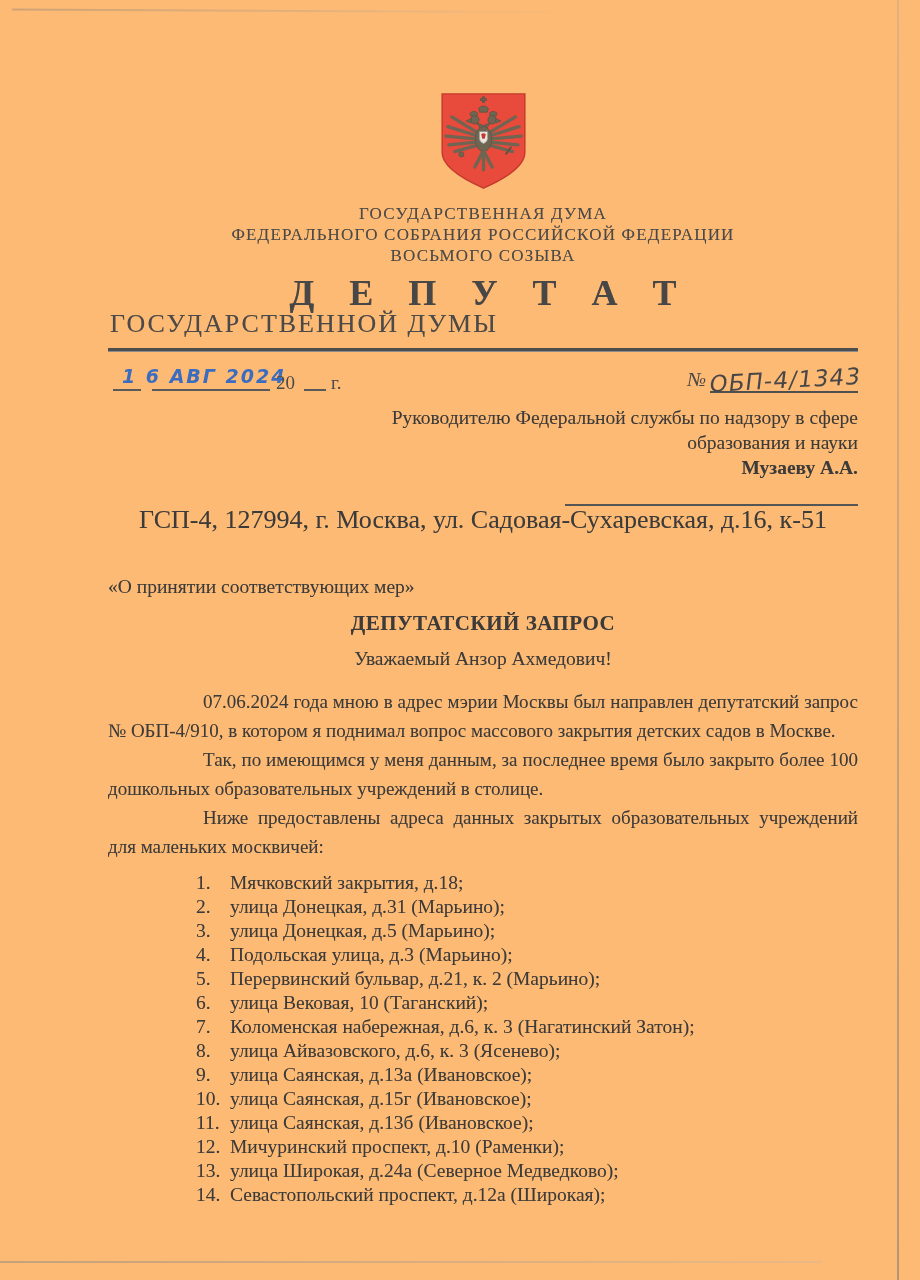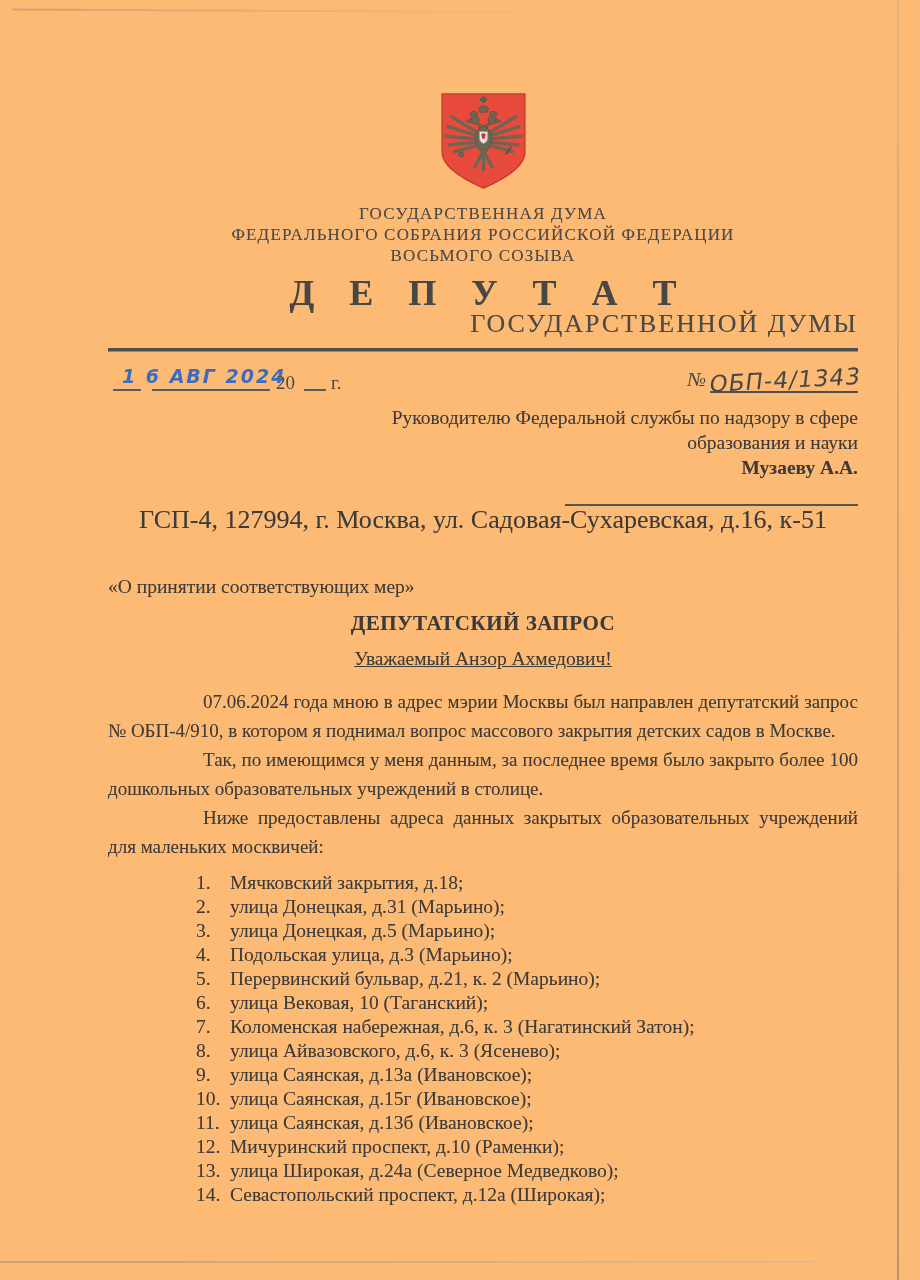--- a/index.html
+++ b/index.html
@@ -58,21 +58,21 @@
     text-align:center;
     font-size:36px;
     font-weight:bold;
     letter-spacing:13px;
     padding-left:13px;
     line-height:32px;
     color:#474747;
     text-shadow:0 0 .5px rgba(0,0,0,.3);
   }
   .dep-sub{
-    text-align:right;
+    text-align:left;
     font-size:26px;
     letter-spacing:2px;
     padding-left:2px;
     line-height:30px;
     color:#4a4a4a;
     text-shadow:0 0 .5px rgba(0,0,0,.25);
   }
   .double-rule{
     margin-top:9px;
     height:4px;
@@ -161,21 +161,20 @@
     line-height:24px;
     letter-spacing:.5px;
     text-shadow:0 0 .4px rgba(0,0,0,.25);
   }
   .salutation{
     margin-top:12px;
     text-align:center;
     font-size:19.5px;
     line-height:24px;
     text-shadow:0 0 .4px rgba(0,0,0,.2);
-    text-decoration:underline;
   }
   .body-text{margin-top:16px;}
   .body-text p{
     font-size:19px;
     line-height:29px;
     text-align:justify;
     text-indent:95px;
     text-shadow:0 0 .4px rgba(0,0,0,.2);
   }
   ol.addr-list{

